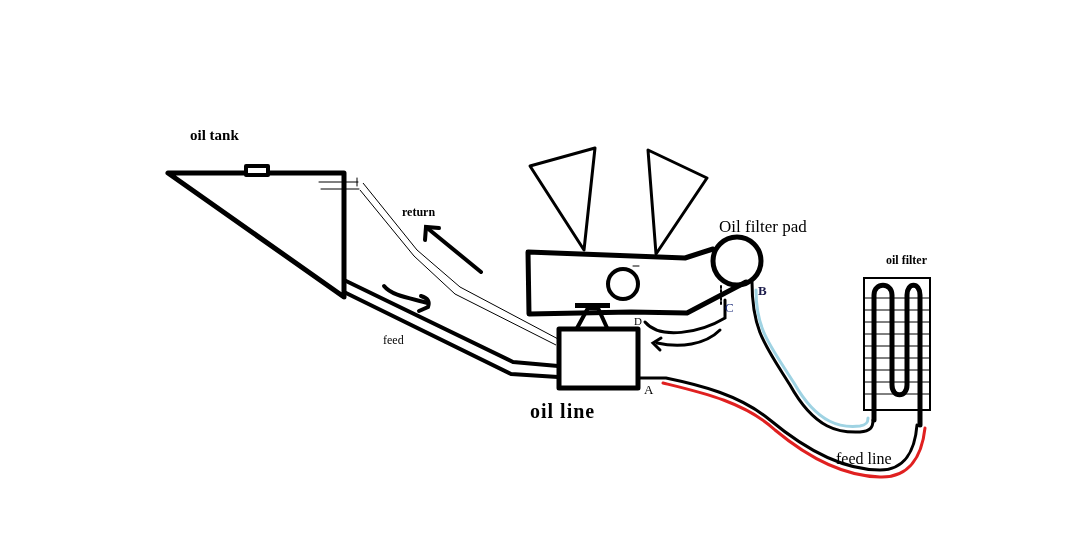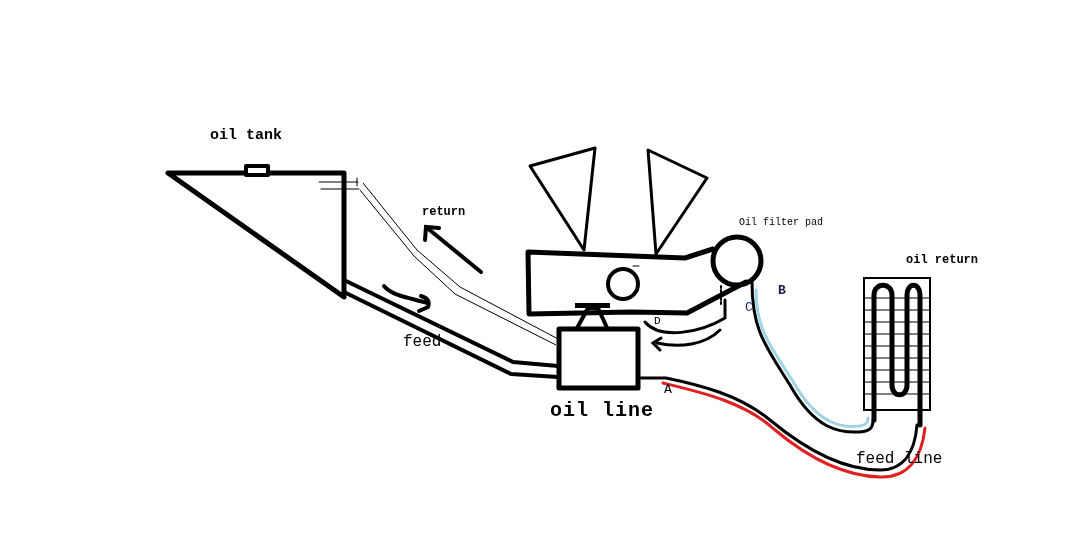--- a/index.html
+++ b/index.html
@@ -1,22 +1,22 @@
 <!DOCTYPE html>
 <html><head>
   <meta charset="utf-8">
   <style>
     html, body { margin: 0; padding: 0; background: #ffffff; }
     body { width: 1080px; height: 553px; position: relative; overflow: hidden; }
     #diagram { position: absolute; left: 0; top: 0; width: 1080px; height: 553px; }
-    .lbl { position: absolute; font-family: Liberation Mono, monospace; color: #000; white-space: nowrap; line-height: 1; margin-left: 20px; }
+    .lbl { position: absolute; font-family: Liberation Serif, serif; color: #000; white-space: nowrap; line-height: 1; }
     .lbl-tank { left: 190px; top: 128px; font-size: 15px; font-weight: bold; }
     .lbl-return { left: 402px; top: 206px; font-size: 12px; font-weight: bold; text-align: center; }
-    .lbl-feed { left: 383px; top: 334px; font-size: 16px; }
-    .lbl-filter { left: 719px; top: 218px; font-size: 10px; }
+    .lbl-feed { left: 383px; top: 334px; font-size: 12px; }
+    .lbl-filter { left: 719px; top: 218px; font-size: 17px; }
     .lbl-cooler { left: 886px; top: 254px; font-size: 12px; font-weight: bold; }
     .lbl-pump { left: 530px; top: 401px; font-size: 20px; font-weight: bold; letter-spacing: 1px; }
     .lbl-feedline { left: 836px; top: 451px; font-size: 16px; }
     .pt { font-size: 13px; }
     .lbl-A { left: 644px; top: 383px; }
     .lbl-B { left: 758px; top: 284px; font-weight: bold; color: #1a1a4a; }
     .lbl-C { left: 725px; top: 301px; color: #1a2a7a; }
     .lbl-D { left: 634px; top: 316px; font-size: 11px; }
   </style>
 </head>
@@ -98,19 +98,19 @@
       <line x1="864" y1="394" x2="930" y2="394"></line>
     </g>
     <path d="M874,420 L874,295 C874,282 892,282 892,295 L892,385 C892,398 907,398 907,385 L907,295 C907,282 920,282 920,295 L920,425" stroke-width="5" stroke-linecap="round"></path>
   </g>
 </svg>
 
 <div class="lbl lbl-tank">oil tank</div>
 <div class="lbl lbl-return">return</div>
 <div class="lbl lbl-feed">feed</div>
 <div class="lbl lbl-filter">Oil filter pad</div>
-<div class="lbl lbl-cooler">oil return</div>
+<div class="lbl lbl-cooler">oil filter</div>
 <div class="lbl lbl-pump">oil line</div>
 <div class="lbl lbl-feedline">feed line</div>
 <div class="lbl pt lbl-A">A</div>
 <div class="lbl pt lbl-B">B</div>
 <div class="lbl pt lbl-C">C</div>
 <div class="lbl pt lbl-D">D</div>
 
 </body></html>

